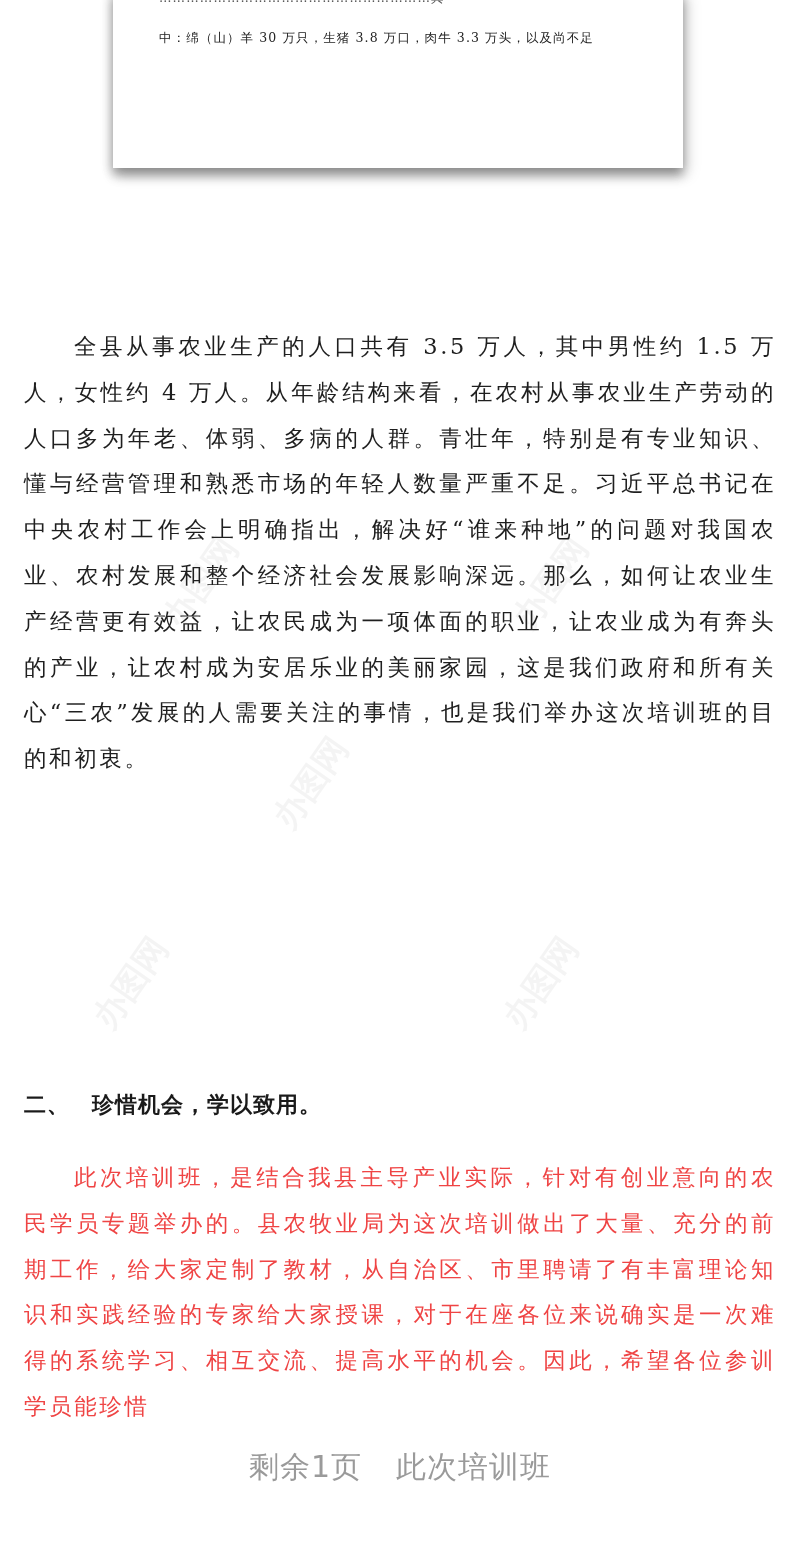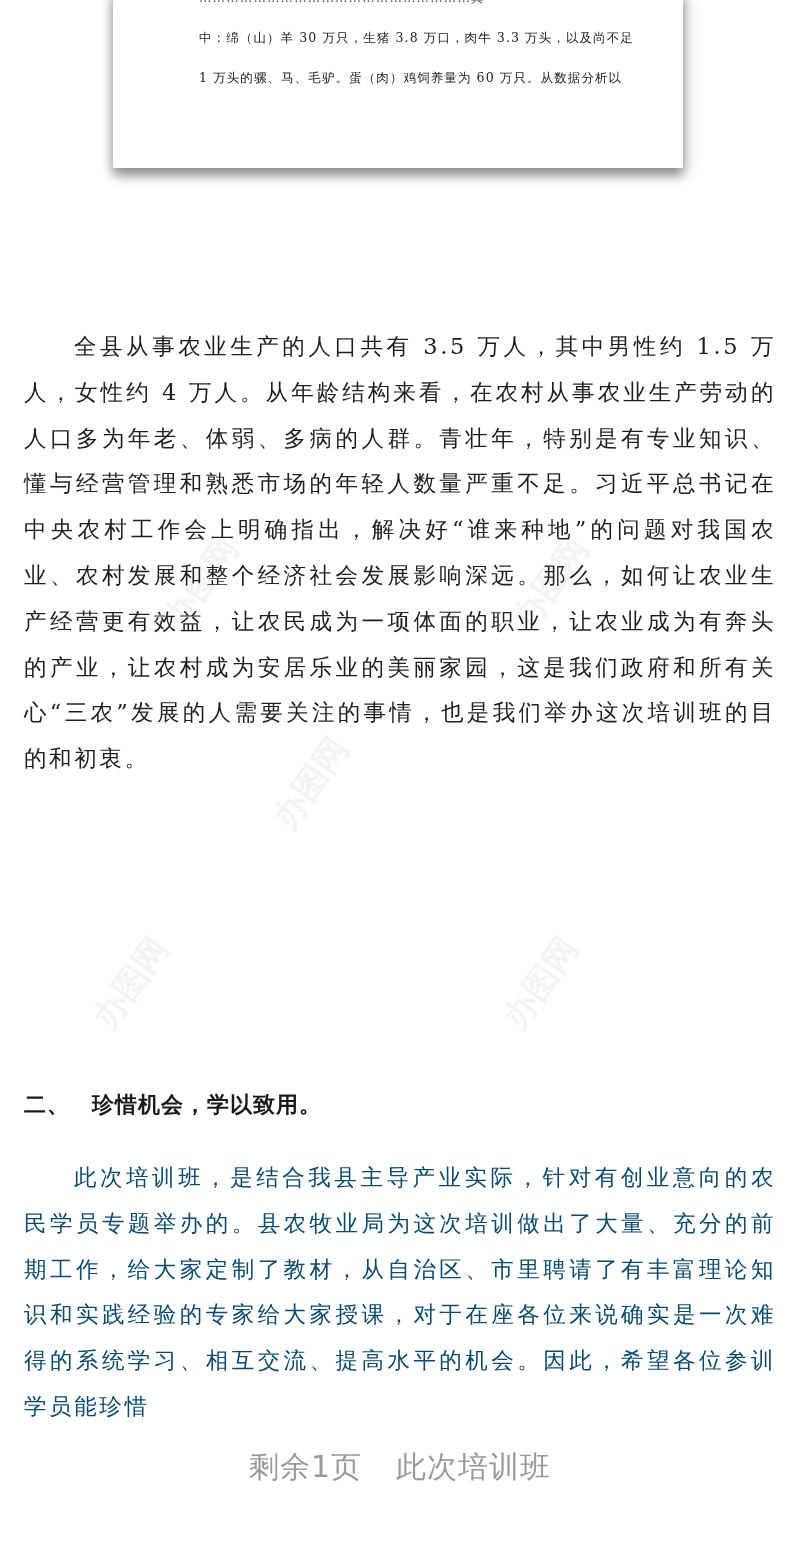--- a/index.html
+++ b/index.html
@@ -9,40 +9,40 @@
   .page-card {
     position: absolute; left: 113px; top: -10px; width: 570px; height: 178px;
     background: #ffffff;
     box-shadow: 0 8px 10px rgba(0,0,0,0.28), 4px 6px 14px rgba(0,0,0,0.18), -3px 4px 10px rgba(0,0,0,0.12);
     overflow: hidden;
   }
   .card-text {
     position: absolute; left: 46px; top: 0; width: 480px;
     font-size: 12.5px; line-height: 19px; letter-spacing: 1.1px; color: #222;
   }
-  .card-line { white-space: nowrap; height: 19px; overflow: hidden; margin-left: 40px; }
+  .card-line { white-space: nowrap; height: 19px; overflow: hidden; }
   .card-line.clipped { color: #555; filter: blur(0.3px); }
 
   .body-text {
     position: absolute; left: 24px; top: 324px; width: 752px;
     font-size: 22.5px; line-height: 45.8px; letter-spacing: 2.6px; color: #1f1f1f;
   }
   .para { text-indent: 50px; text-align: justify; }
   .para.no-indent { text-indent: 0; }
 
   .section-heading {
     position: absolute; left: 24px; top: 1090px;
     font-family: "DejaVu Sans", "Liberation Sans", sans-serif;
     font-size: 22px; font-weight: bold; color: #1a1a1a; letter-spacing: 1px;
   }
   .section-heading .num { margin-right: 22px; }
 
   .body-text-2 {
     position: absolute; left: 24px; top: 1155px; width: 752px;
-    font-size: 22.5px; line-height: 45.8px; letter-spacing: 2.6px; color: #0c4a6e;
+    font-size: 22.5px; line-height: 45.8px; letter-spacing: 2.6px; color: #ef4444;
   }
 
   .watermark {
     position: absolute; font-family: "DejaVu Sans", sans-serif;
     font-size: 34px; color: rgba(0,0,0,0.045); transform: rotate(-55deg);
     white-space: nowrap; pointer-events: none; font-weight: bold;
   }
 
   .footer-note {
     position: absolute; left: 0; width: 800px; top: 1447px; text-align: center;
@@ -51,21 +51,20 @@
   }
   .footer-note span + span { margin-left: 34px; }
 </style>
 </head>
 <body>
 
 <div class="page-card">
   <div class="card-text" style="top: 10px;">
     <div class="card-line clipped" style="margin-top:-12px;">……………………………………………………其</div>
     <div class="card-line" style="margin-top:21px;">中：绵（山）羊 30 万只，生猪 3.8 万口，肉牛 3.3 万头，以及尚不足</div>
-    <div class="card-line" style="margin-top:21px;">1 万头的骡、马、毛驴。蛋（肉）鸡饲养量为 60 万只。从数据分析以</div>
   </div>
 </div>
 
 <div class="watermark" style="left:150px; top:560px;">办图网</div>
 <div class="watermark" style="left:500px; top:560px;">办图网</div>
 <div class="watermark" style="left:260px; top:760px;">办图网</div>
 <div class="watermark" style="left:80px; top:960px;">办图网</div>
 <div class="watermark" style="left:490px; top:960px;">办图网</div>
 
 <div class="body-text">

